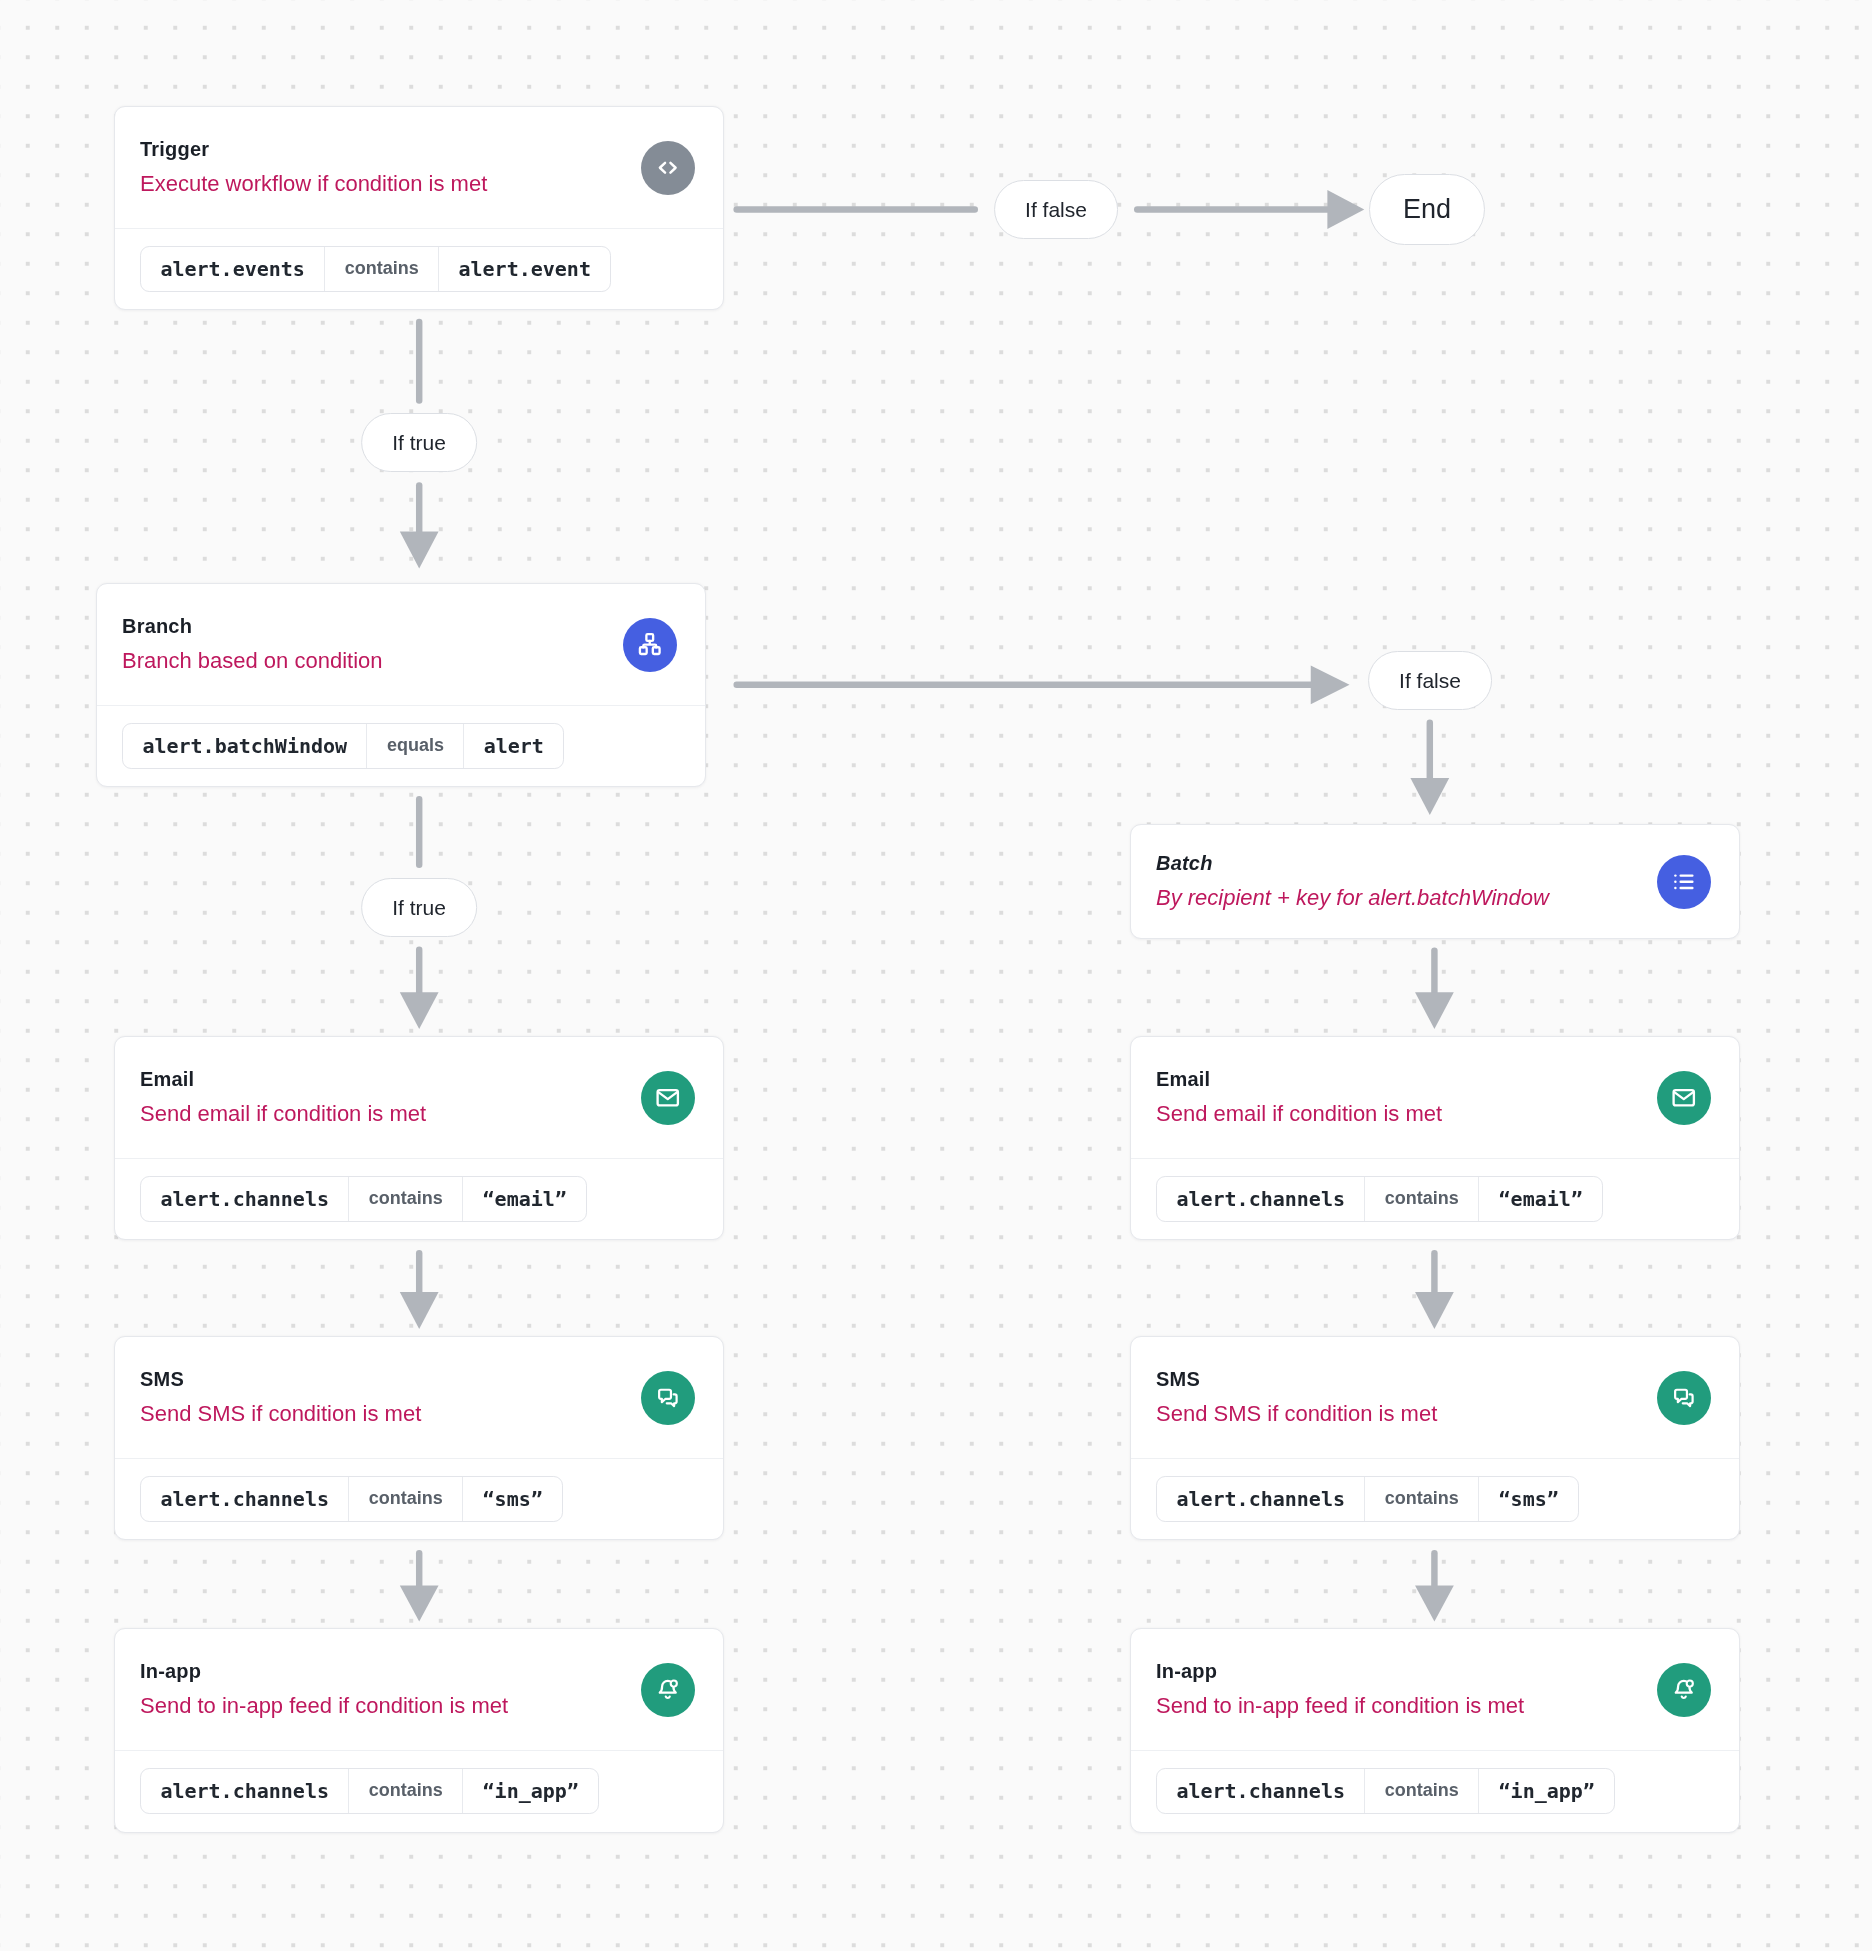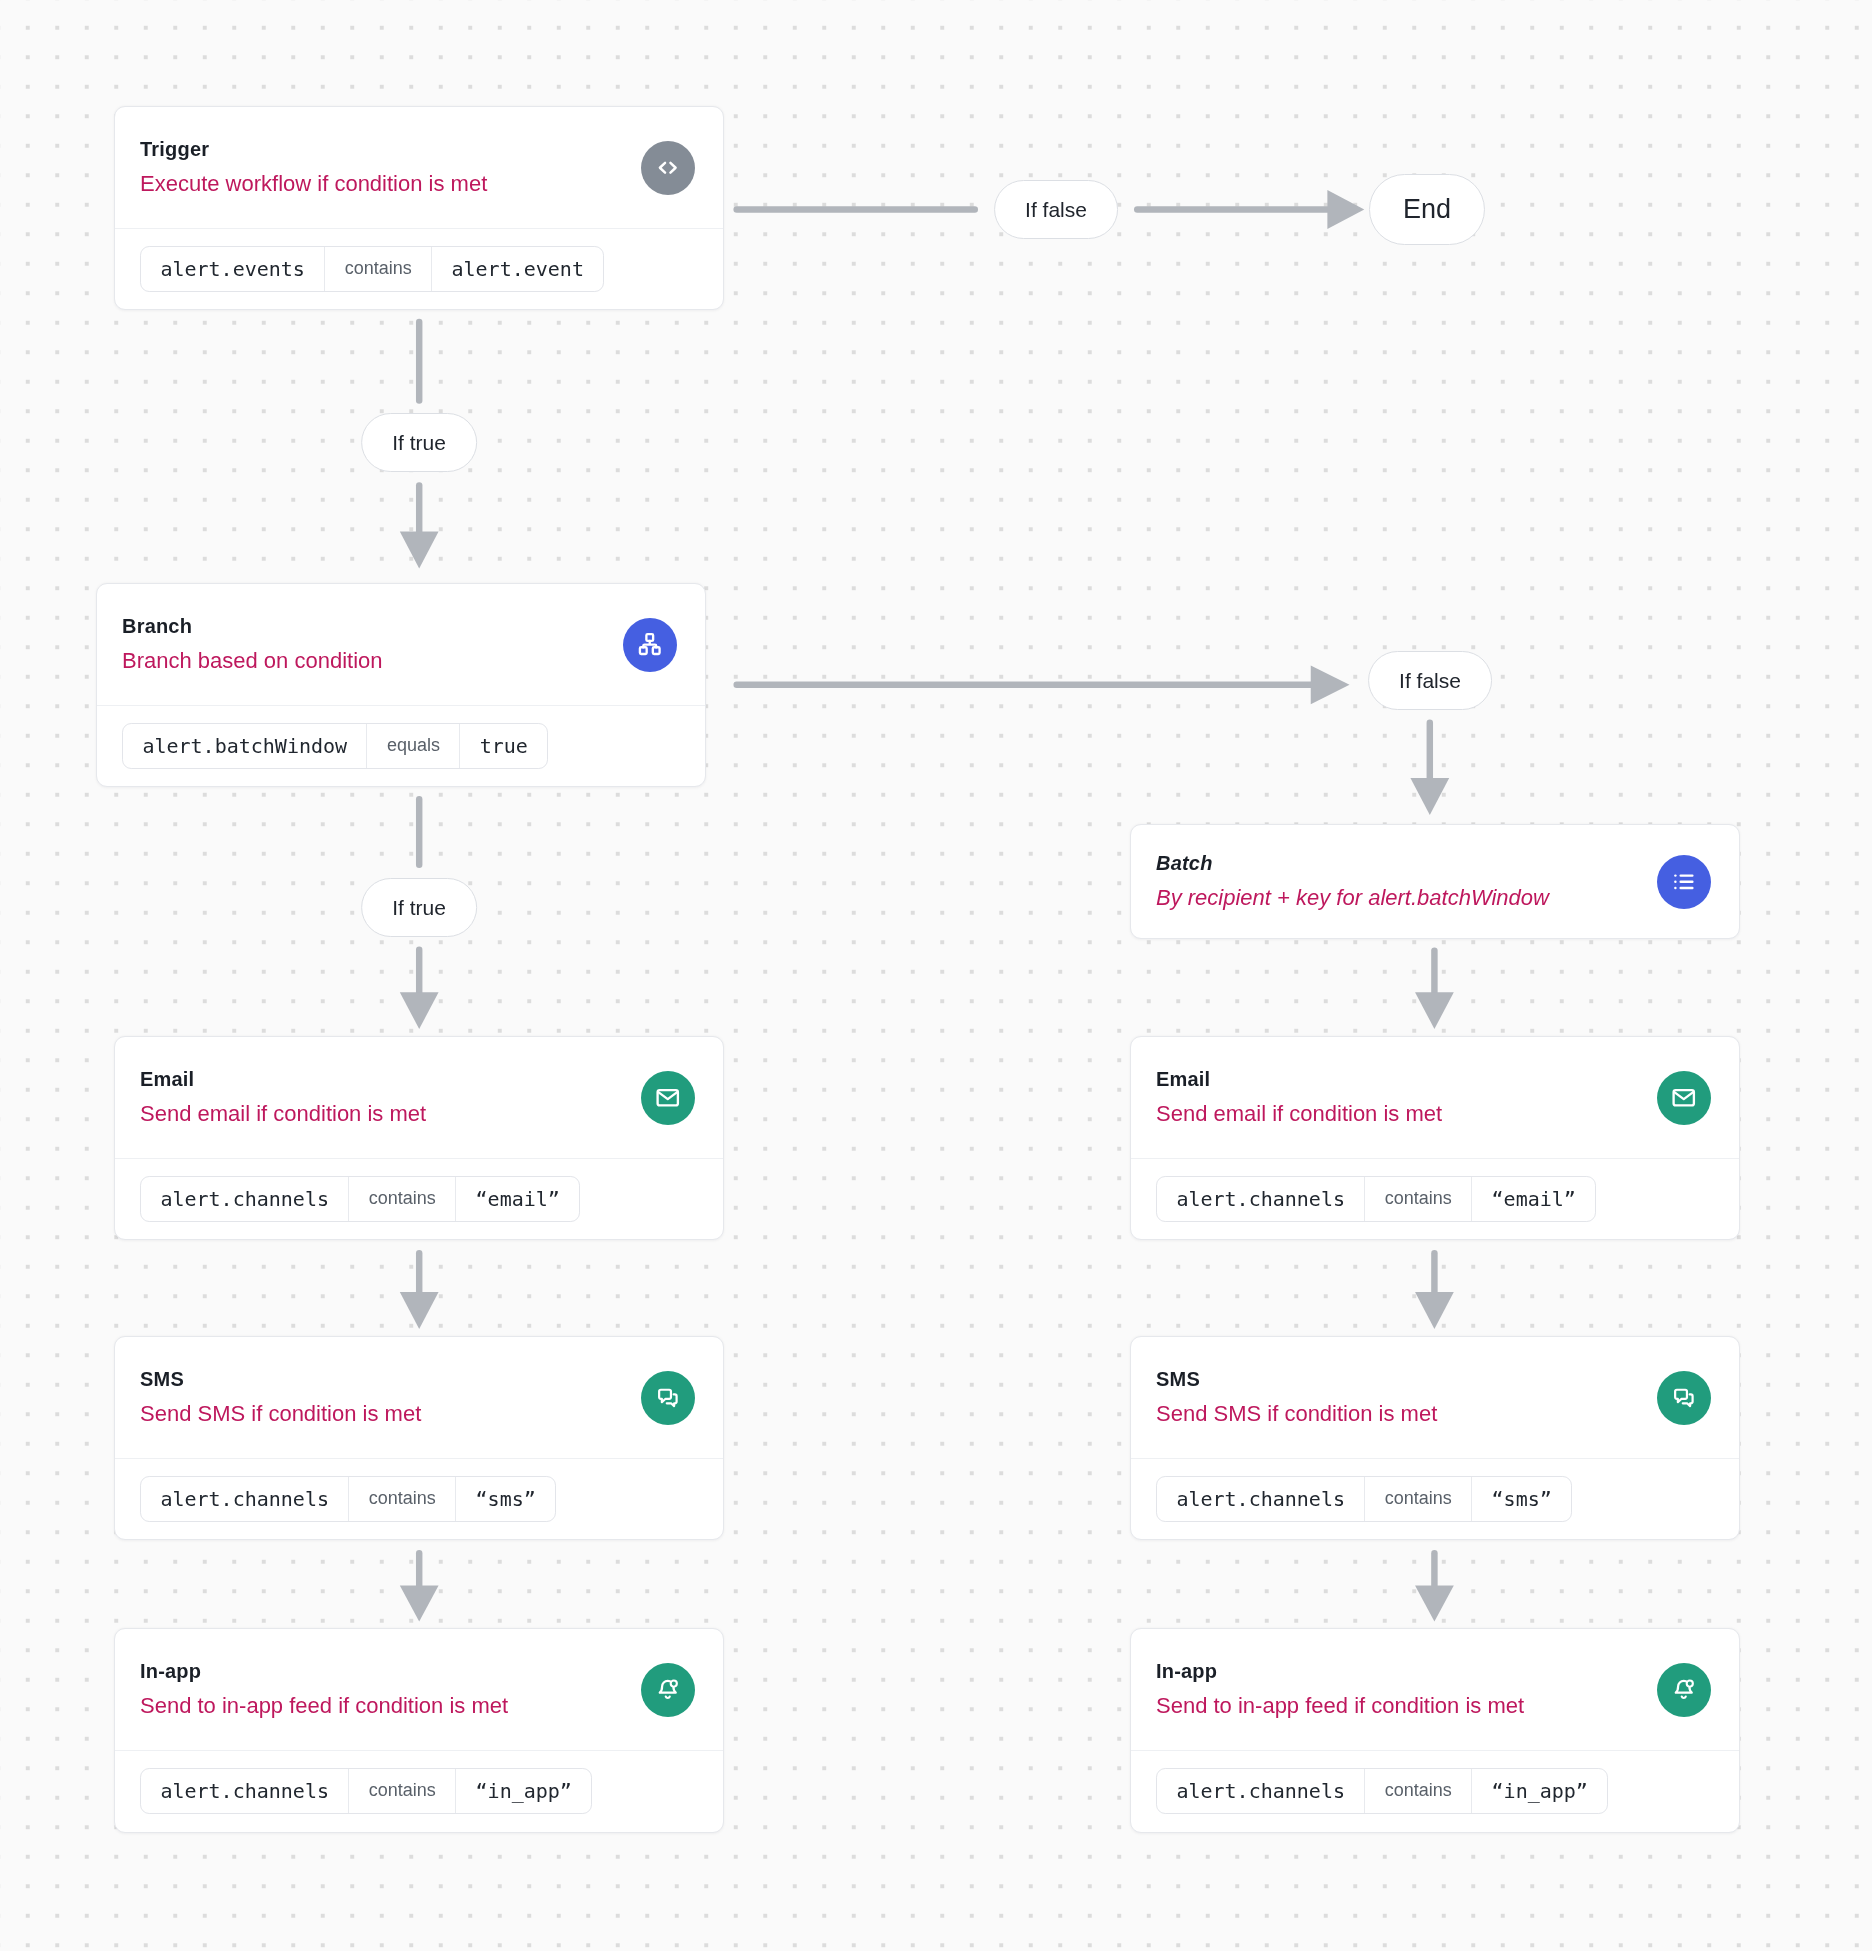--- a/index.html
+++ b/index.html
@@ -41,21 +41,21 @@
   .node-subtitle{font-size:22px;color:#be185d;}
   .node-icon{
     flex:0 0 auto;width:54px;height:54px;border-radius:50%;
     display:flex;align-items:center;justify-content:center;
   }
   .icon-gray{background:#848c96;}
   .icon-blue{background:#455fe1;}
   .icon-green{background:#219c7d;}
   .node-cond{
     height:79px;border-top:1.4px solid #eef0f3;
-    display:flex;align-items:center;padding:0 25px;
+    display:flex;align-items:center;padding:0 25px;font-weight:bold;
   }
   .cond-pill{
     display:inline-flex;align-items:stretch;height:44px;
     border:1.4px solid #e3e5ea;border-radius:9.2px;background:#fff;
     overflow:hidden;
   }
   .cond-seg{
     display:flex;align-items:center;padding:0 19.4px;
     font-family:"DejaVu Sans Mono",monospace;
     font-size:20px;color:#21272f;white-space:nowrap;
@@ -143,21 +143,21 @@
           <path d="M12 8.9 v2.2 M6.75 14 v-1.1 a1 1 0 0 1 1-1 h8.5 a1 1 0 0 1 1 1 V14"></path>
           <rect x="4" y="14" width="5.5" height="5.5" rx="1"></rect>
           <rect x="14.5" y="14" width="5.5" height="5.5" rx="1"></rect>
         </svg>
       </div>
     </div>
     <div class="node-cond">
       <div class="cond-pill">
         <span class="cond-seg">alert.batchWindow</span>
         <span class="cond-seg cond-op">equals</span>
-        <span class="cond-seg">true</span>
+        <span class="cond-seg">alert</span>
       </div>
     </div>
   </div>
 
   <div class="node header-only" style="left:1130px;top:824px;height:115px">
     <div class="node-header">
       <div class="node-text">
         <div class="node-title">Batch</div>
         <div class="node-subtitle">By recipient + key for alert.batchWindow</div>
       </div>

